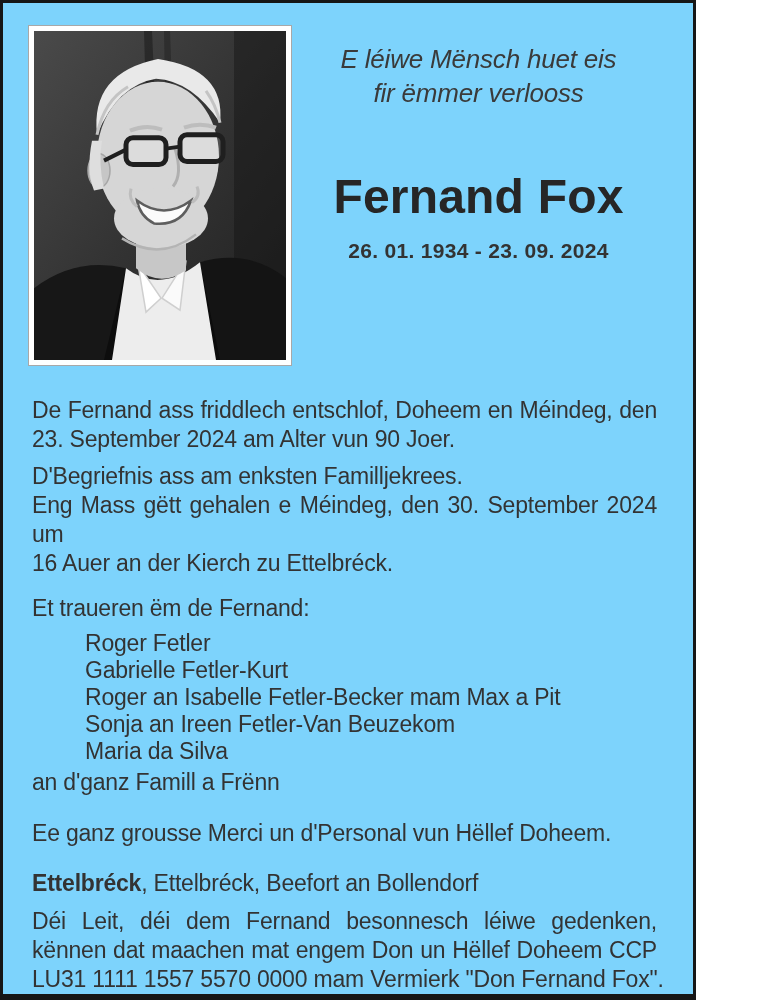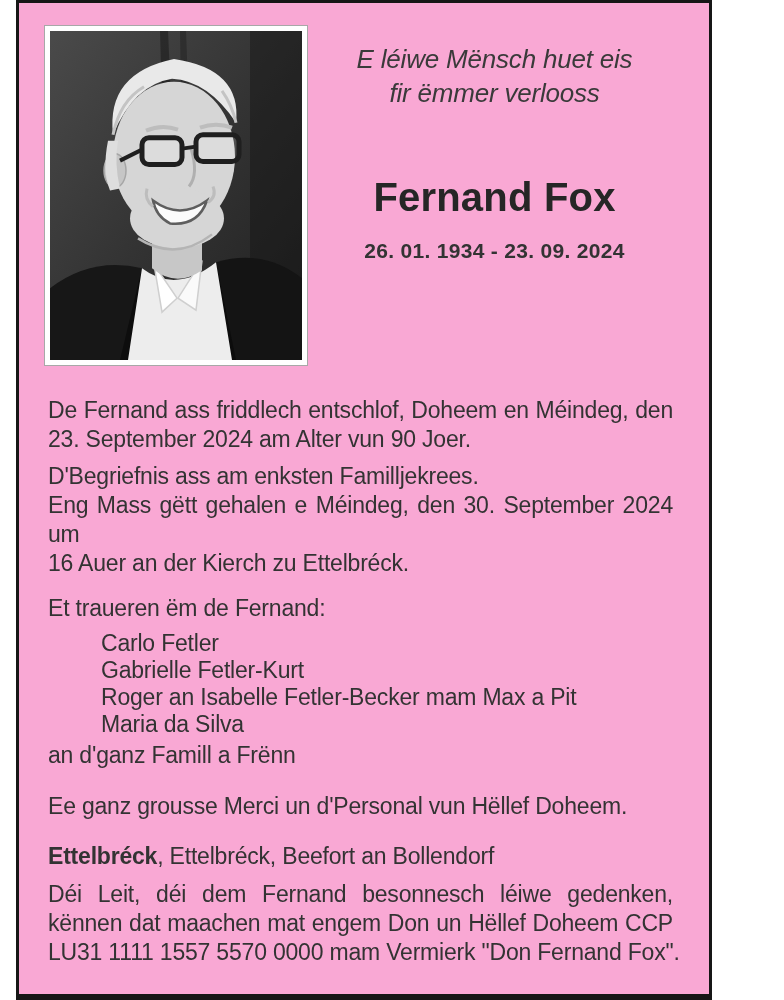--- a/index.html
+++ b/index.html
@@ -1,27 +1,26 @@
 <!DOCTYPE html>
 <html><head>
 <meta charset="utf-8">
 <style>
   * { margin:0; padding:0; box-sizing:border-box; }
   html,body { background:#ffffff; }
   body { font-family:"Liberation Sans", sans-serif; }
 
   .card {
     width:696px; height:1000px;
-    background:#f9a8d4;
+    background:#7dd3fc;
     border:3px solid #161616;
     border-bottom-width:6px;
     color:#333333;
     overflow:hidden;
     position:relative;
-    margin-left:16px;
   }
 
   
   .header { display:flex; padding:22px 28px 0 25px; }
 
   .photo-frame {
     flex:none;
     width:264px; height:341px;
     border:1px solid #a8a8a8;
     background:#ffffff;
@@ -37,21 +36,21 @@
   }
   .epigraph {
     font-style:italic;
     font-size:26px; line-height:34px;
     color:#3a3a3a;
     letter-spacing:-0.2px;
   }
   .name {
     margin-top:58px;
     font-weight:bold;
-    font-size:40px; line-height:58px;
+    font-size:48px; line-height:58px;
     color:#262626;
     letter-spacing:0.2px;
   }
   .dates {
     margin-top:13px;
     font-weight:bold;
     font-size:21px;
     color:#333333;
     letter-spacing:0.3px;
   }
@@ -160,23 +159,24 @@
 
     <div class="para-funeral">
       <div class="line">D'Begriefnis ass am enksten Familljekrees.</div>
       <div class="line stretch">Eng Mass gëtt gehalen e Méindeg, den 30. September 2024 um</div>
       <div class="line">16 Auer an der Kierch zu Ettelbréck.</div>
     </div>
 
     <div class="mourn-intro line">Et traueren ëm de Fernand:</div>
 
     <div class="mourners">
-      <div class="line">Carlo Fetler</div>
+      <div class="line">Roger Fetler</div>
       <div class="line">Gabrielle Fetler-Kurt</div>
       <div class="line">Roger an Isabelle Fetler-Becker mam Max a Pit</div>
+      <div class="line">Sonja an Ireen Fetler-Van Beuzekom</div>
       <div class="line">Maria da Silva</div>
     </div>
 
     <div class="family-closing line">an d'ganz Famill a Frënn</div>
 
     <div class="thanks line">Ee ganz grousse Merci un d'Personal vun Hëllef Doheem.</div>
 
     <div class="places line">
       <span class="bold">Ettelbréck</span><span>, Ettelbréck, Beefort an Bollendorf</span>
     </div>

